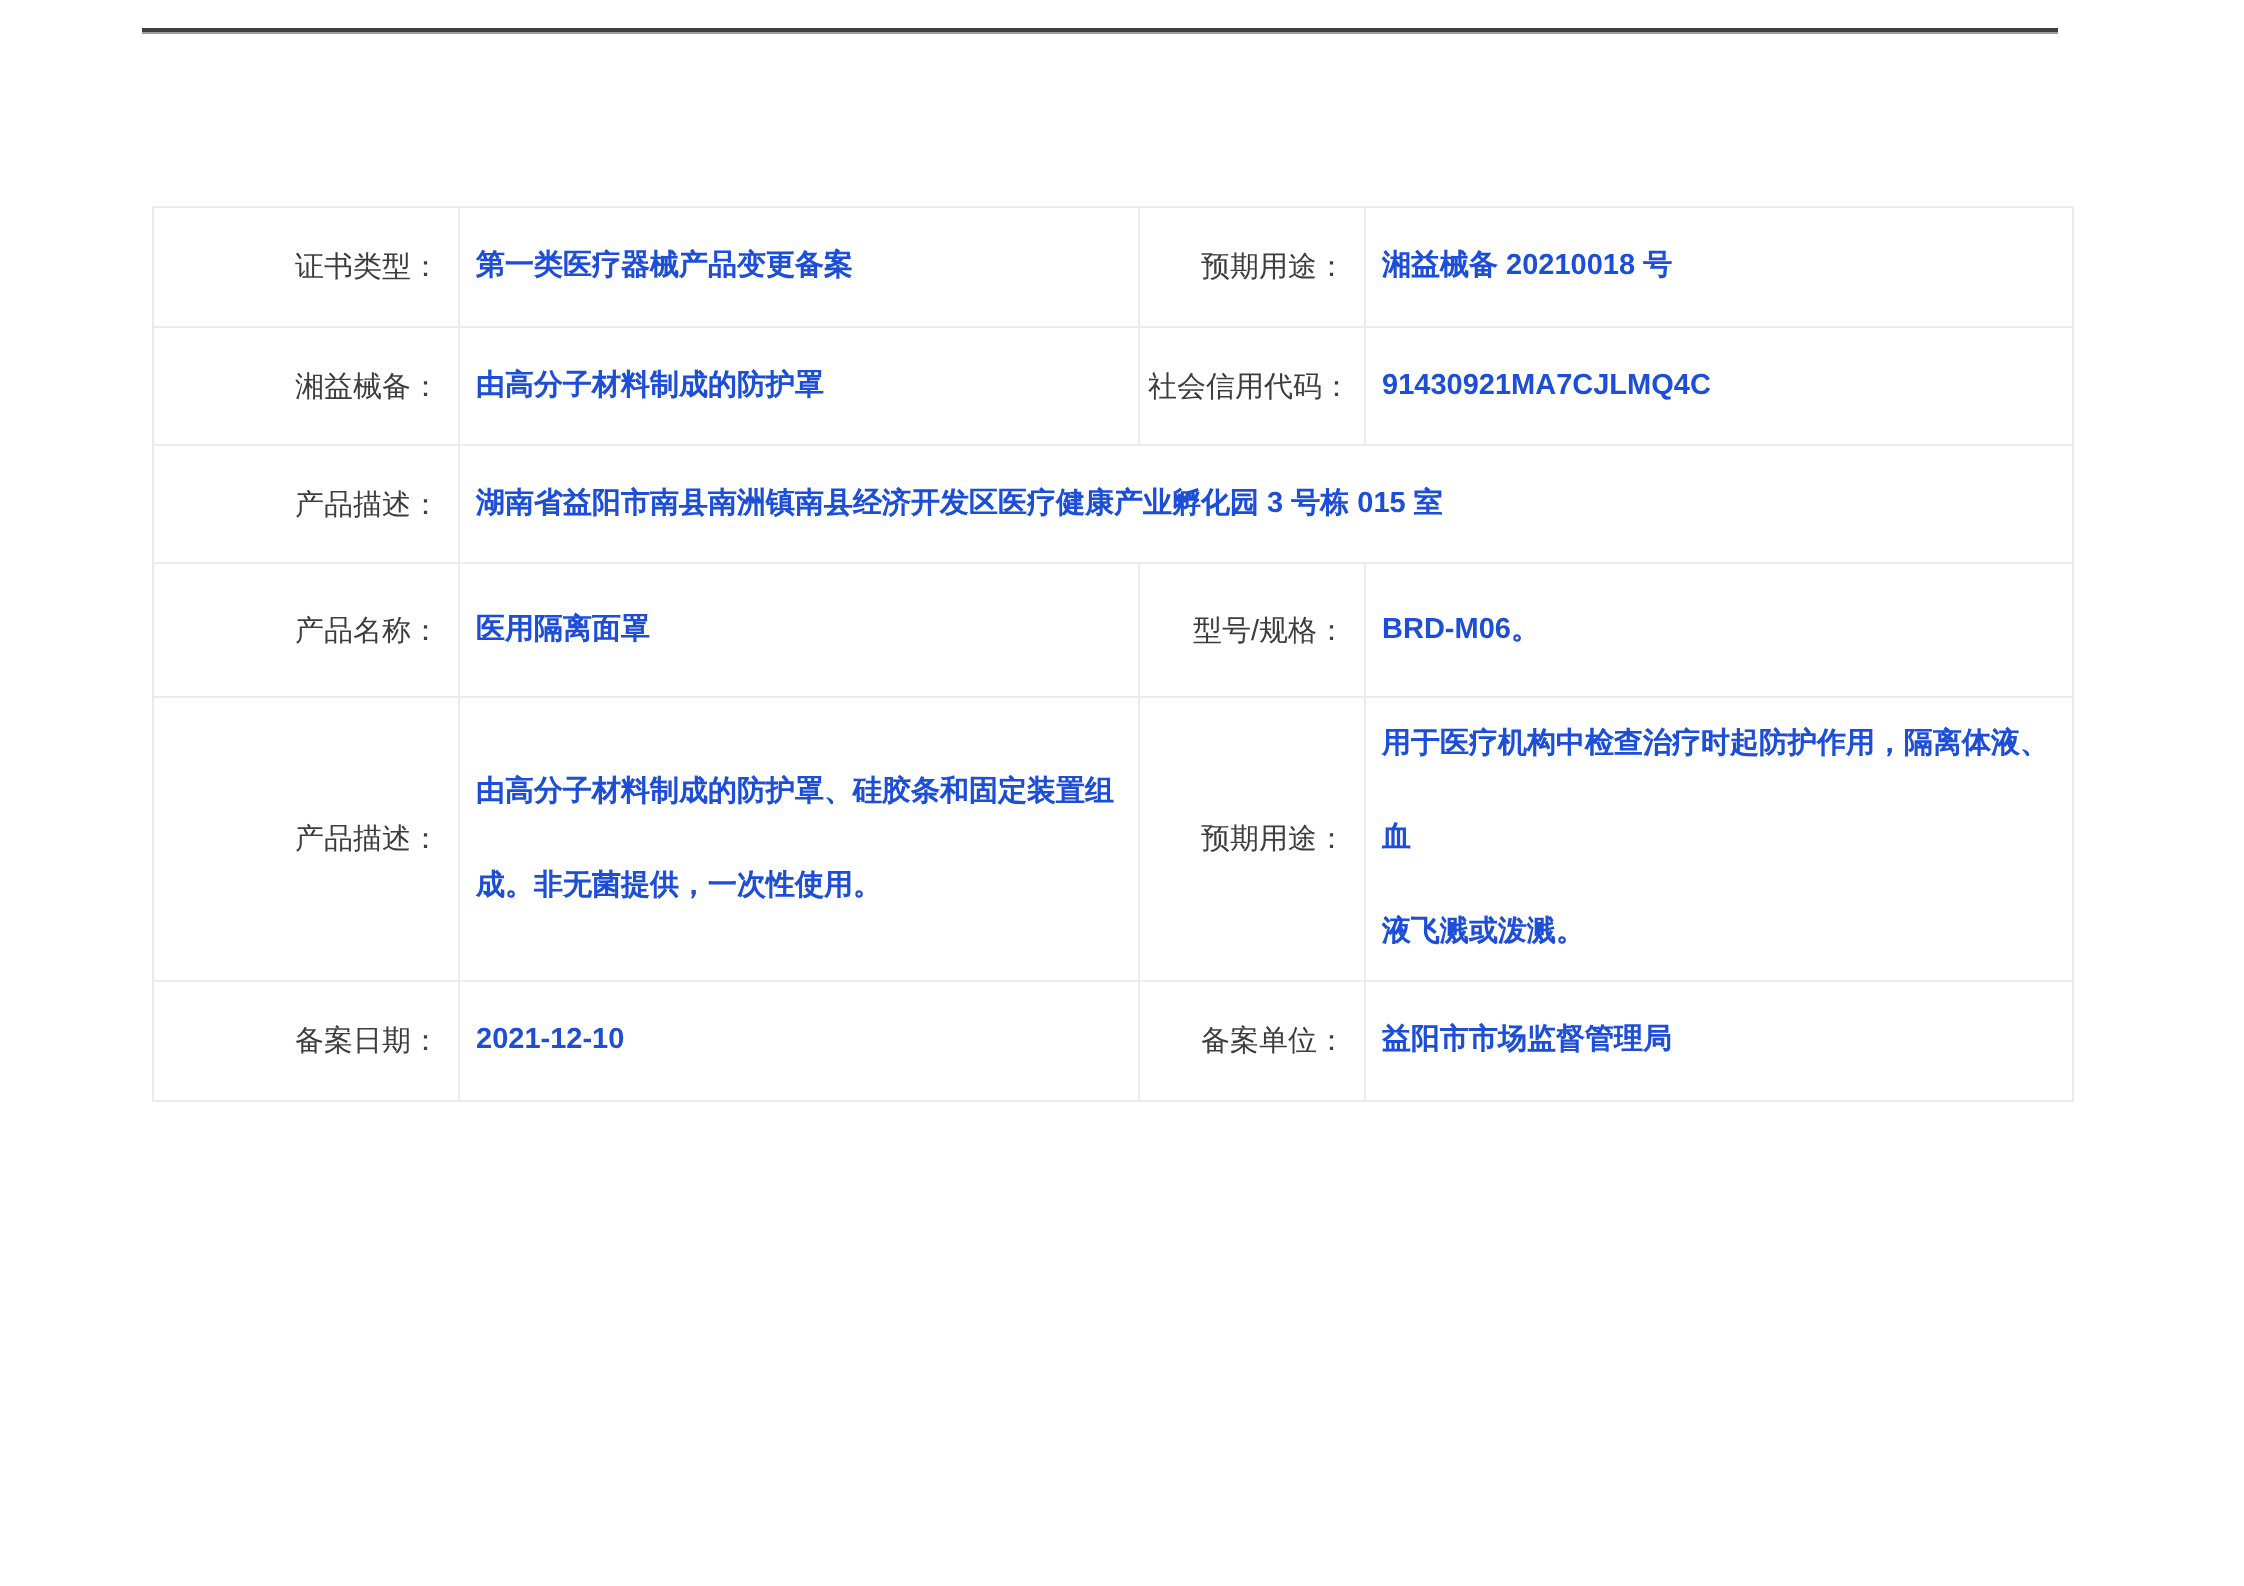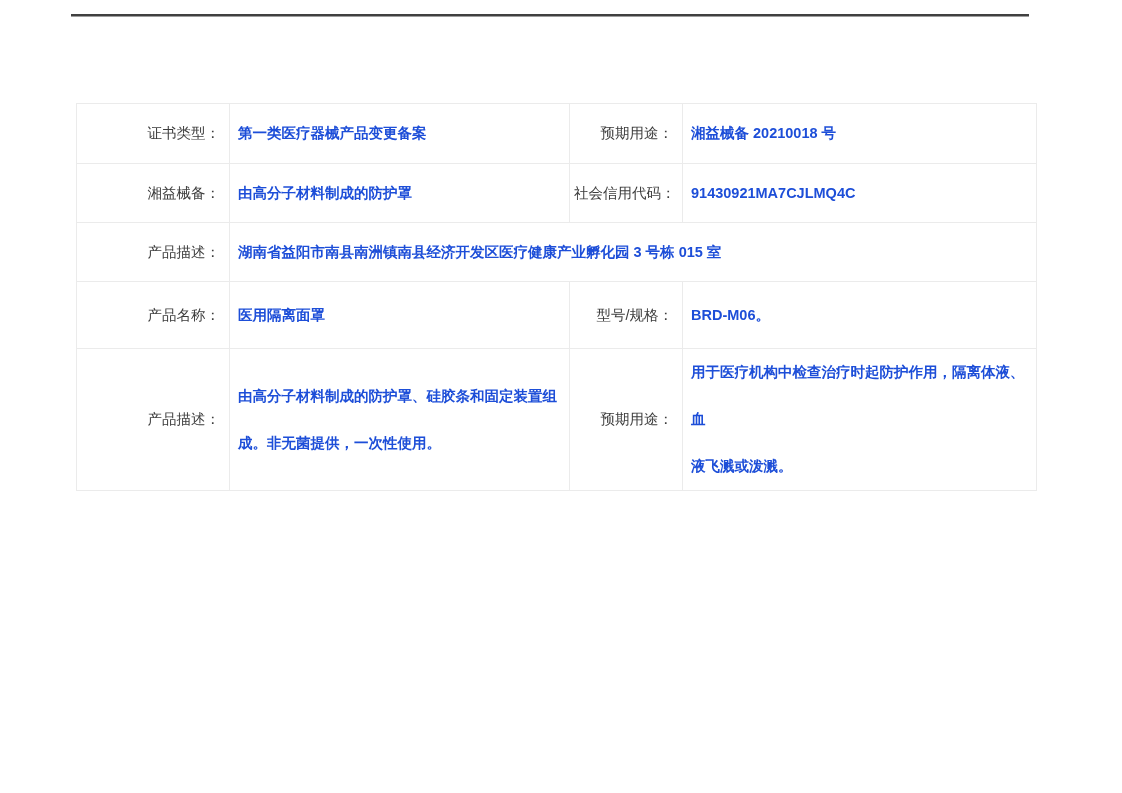--- a/index.html
+++ b/index.html
@@ -91,16 +91,22 @@
         <td class="val">BRD-M06。</td>
       </tr>
       <tr class="h110">
         <td class="lbl">产品描述：</td>
         <td class="val">由高分子材料制成的防护罩、硅胶条和固定装置组
 成。非无菌提供，一次性使用。</td>
         <td class="lbl">预期用途：</td>
         <td class="val">用于医疗机构中检查治疗时起防护作用，隔离体液、血
 液飞溅或泼溅。</td>
       </tr>
+      <tr class="h60">
+        <td class="lbl">备案日期：</td>
+        <td class="val">2021-12-10</td>
+        <td class="lbl">备案单位：</td>
+        <td class="val">益阳市市场监督管理局</td>
+      </tr>
     </tbody>
   </table>
 
 </div>
 
 </body></html>

